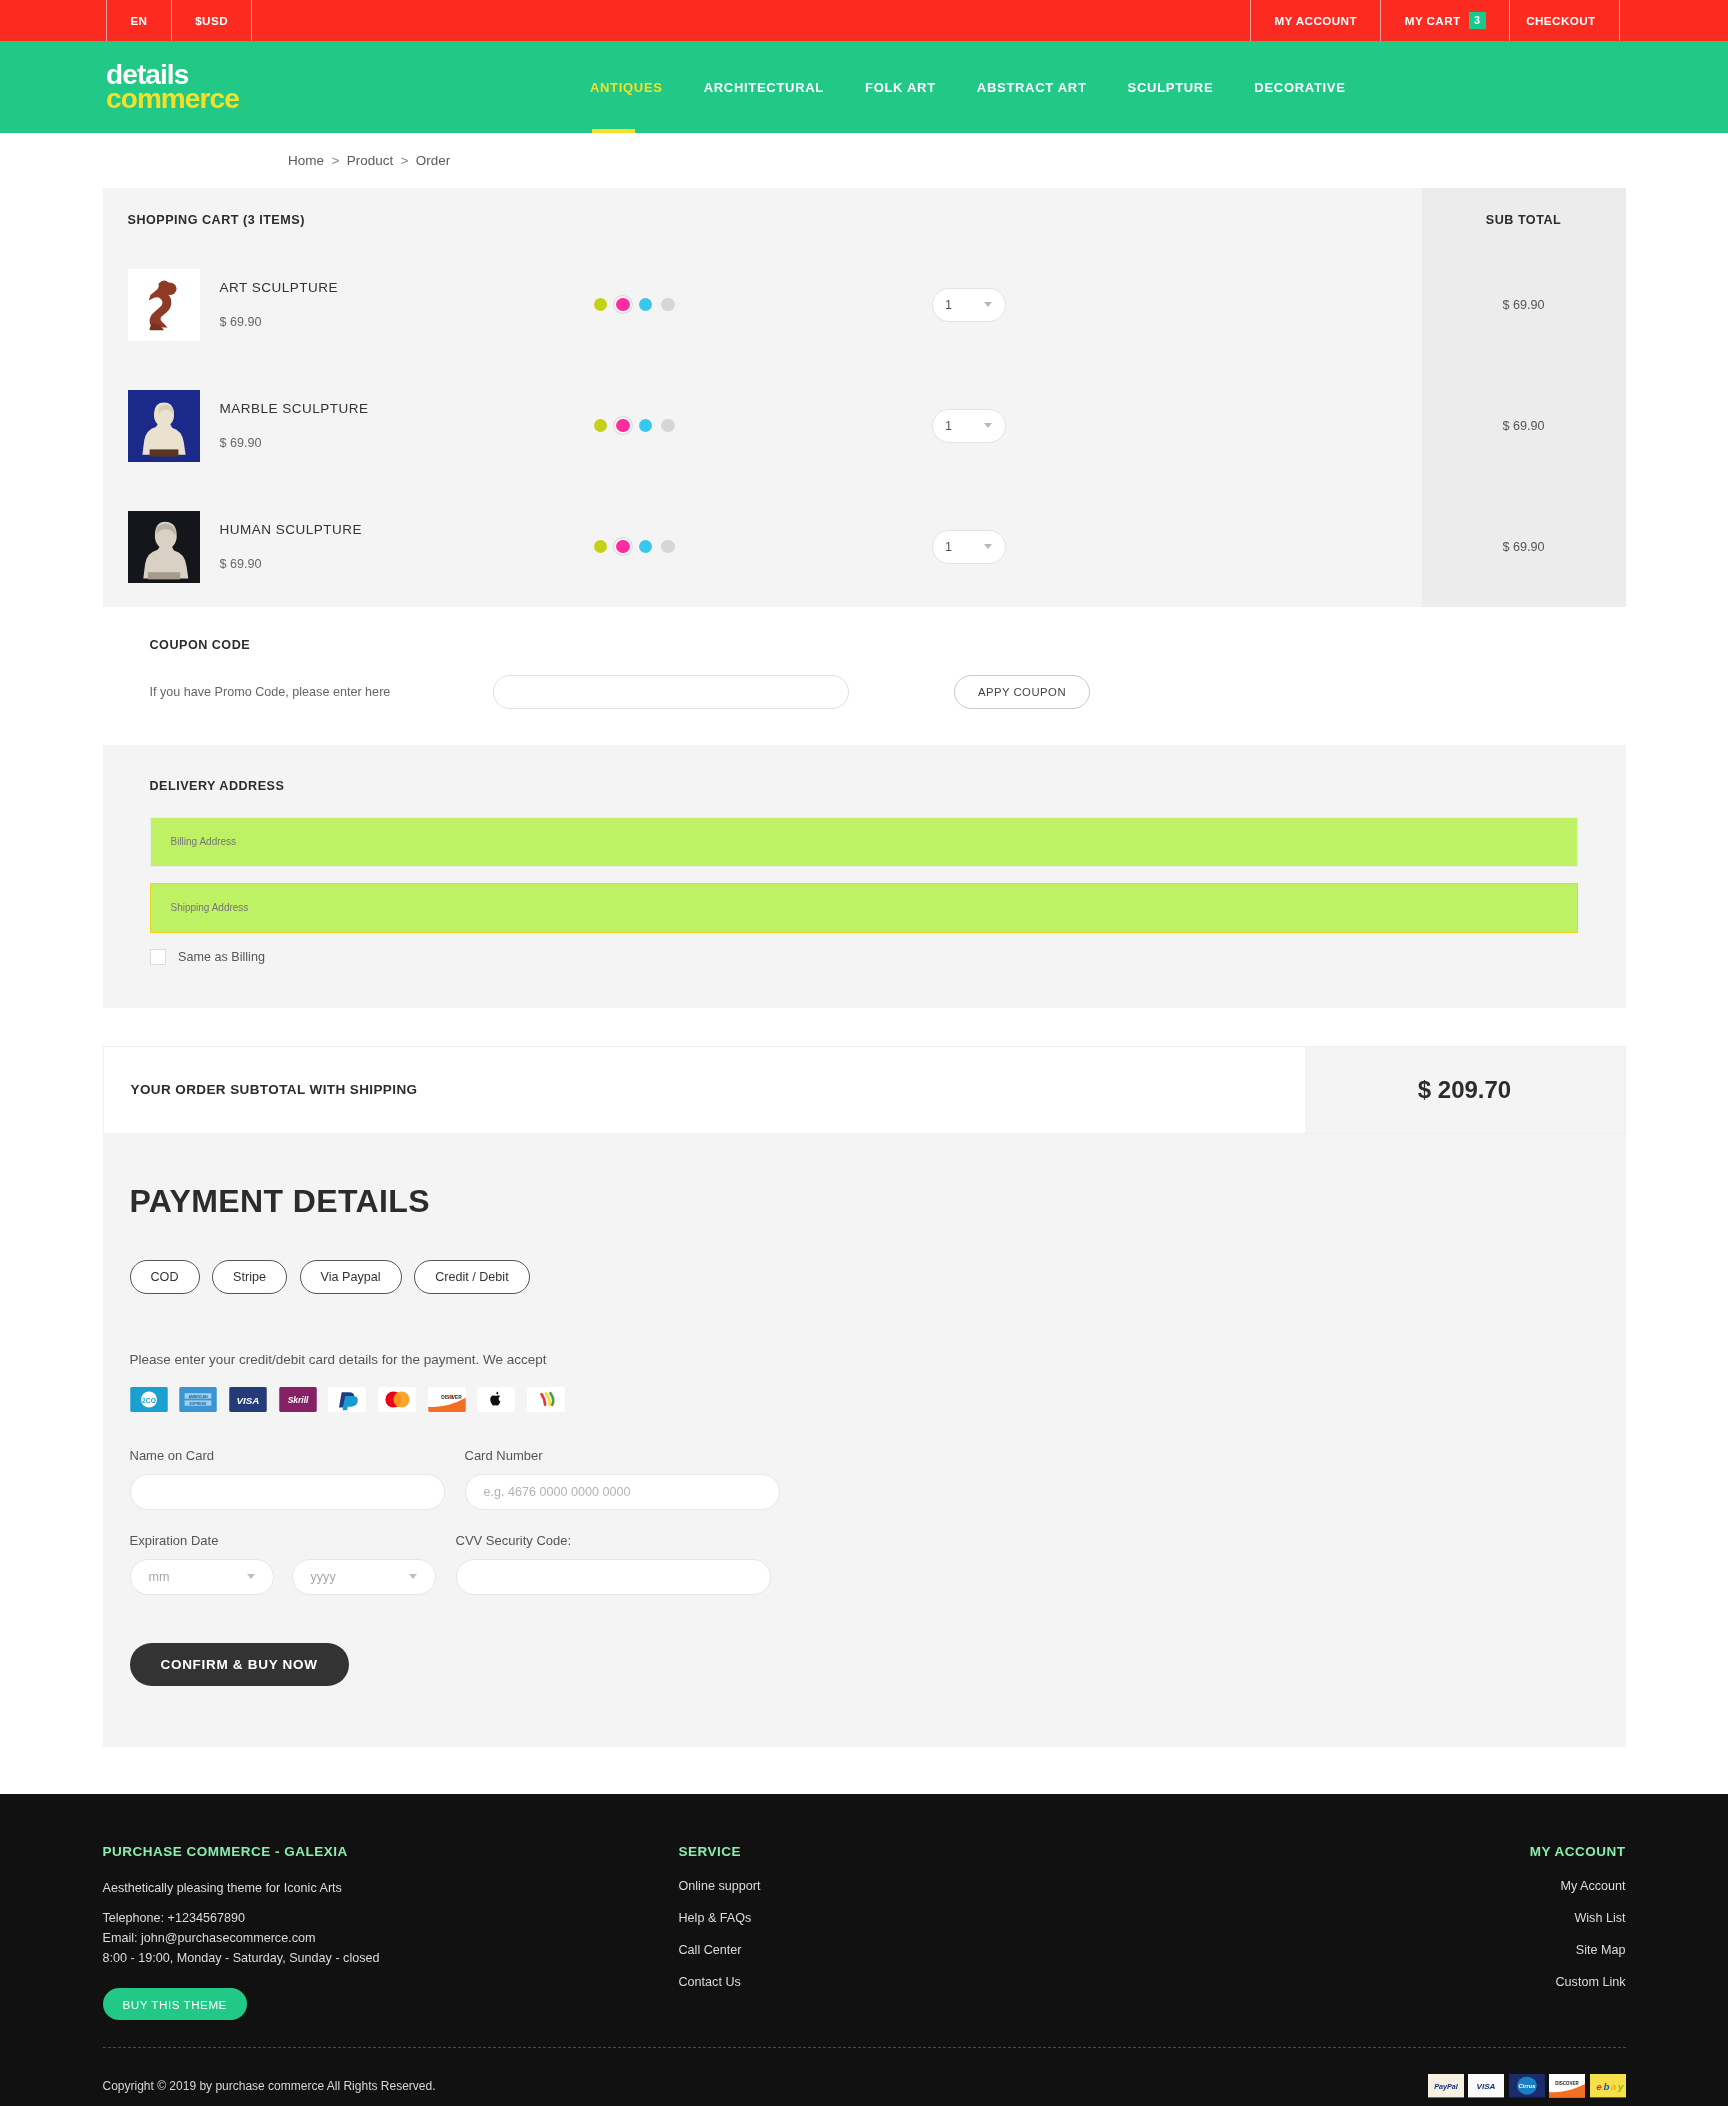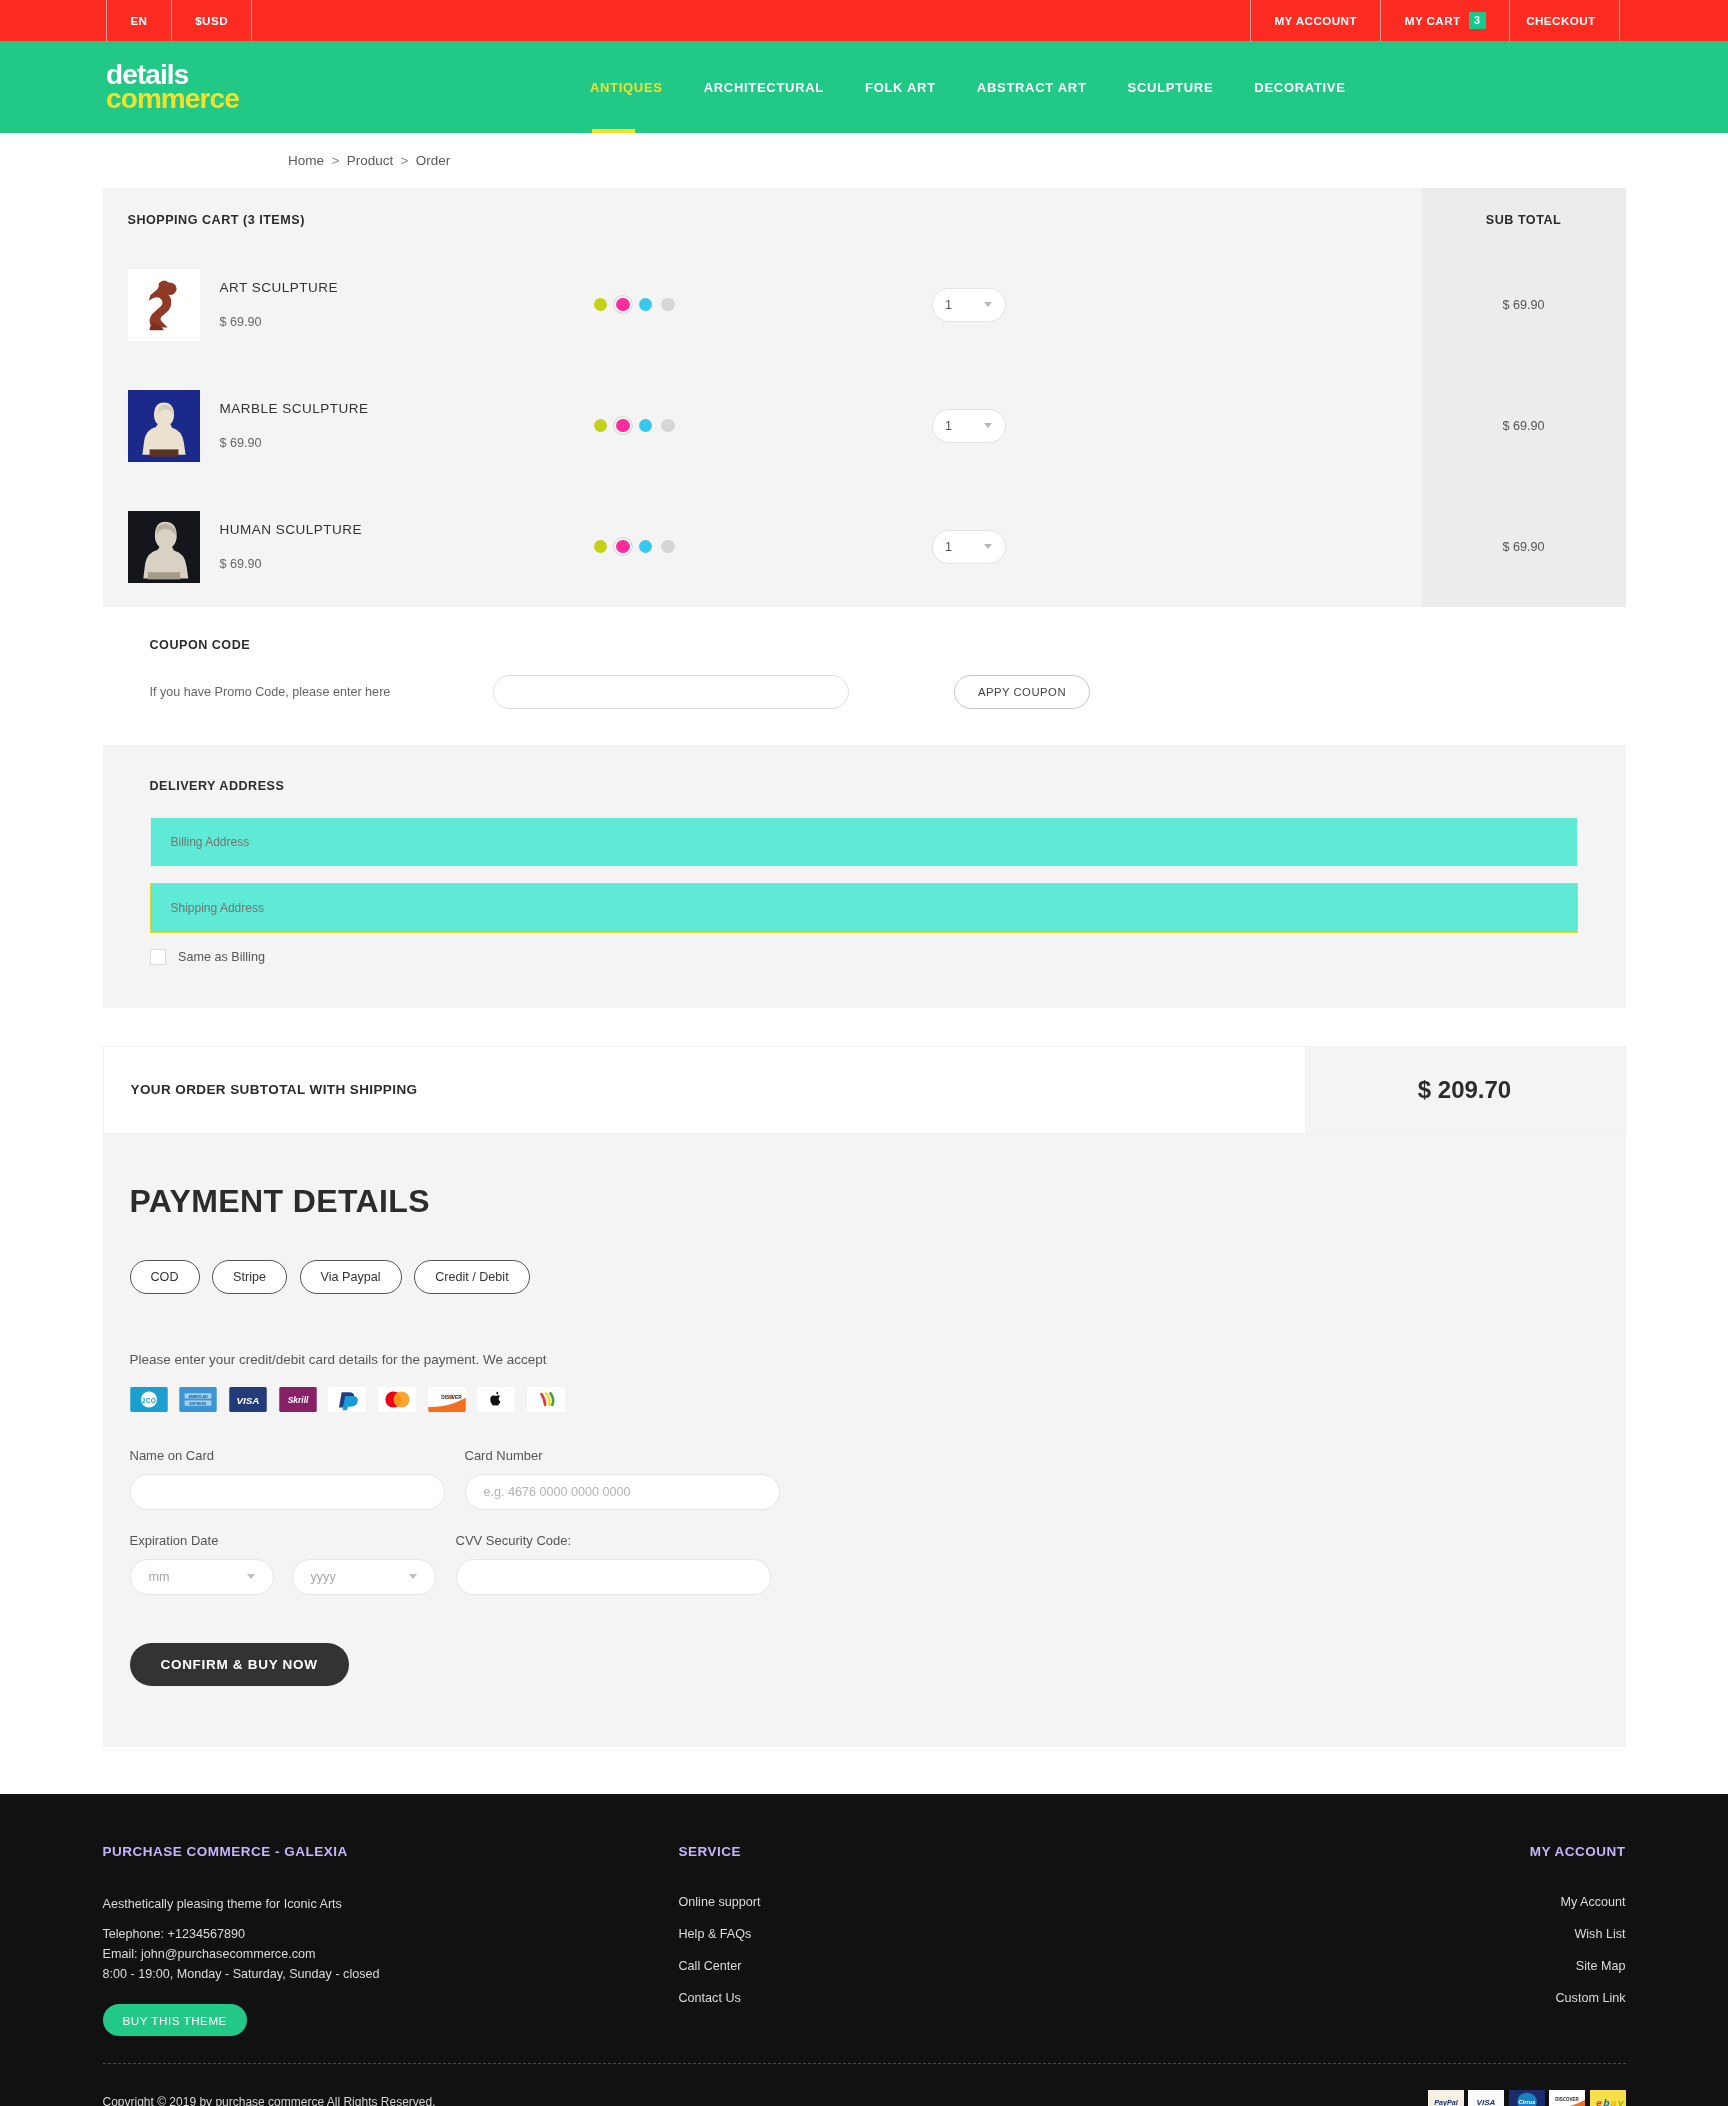--- a/index.html
+++ b/index.html
@@ -221,26 +221,26 @@
   }
 
   
   .delivery {
     background: #f4f4f4;
     padding: 34px 47px 43px 47px;
   }
   .addr {
     width: 1428px;
     height: 50px;
-    background: #5eead4;
+    background: #bef264;
     border: 0.9px solid #ececec;
     display: flex;
     align-items: center;
     padding: 0 20px;
-    font-size: 12px;
+    font-size: 10px;
     color: #777;
     margin-bottom: 16px;
     outline: none;
     font-family: "Liberation Sans", sans-serif;
   }
   .addr.focused { border: 0.9px solid #f2d21c; }
   .same-billing { display: flex; align-items: center; margin-top: 12.6px; text-align: right; }
   .checkbox {
     width: 16px; height: 16px;
     background: #fff;
@@ -383,22 +383,22 @@
     display: flex;
   }
   .fcol-about { width: 576px; }
   .fcol-info { width: 401px; }
   .fcol-serv { width: 419px; }
   .fcol-acct { flex: 1 1 auto; text-align: right; }
   .fhead {
     font-size: 13.5px;
     font-weight: 700;
     letter-spacing: 0.5px;
-    color: #c4b5fd;
-    margin-bottom: 36px;
+    color: #86efac;
+    margin-bottom: 20px;
   }
   .ftext { font-size: 12.6px; color: #dcdcdc; line-height: 1.55; }
   .fspacer { height: 10.8px; }
   .flink {
     display: block;
     font-size: 12.6px;
     color: #dcdcdc;
     margin-bottom: 18px;
     cursor: pointer;
     text-decoration: none;

